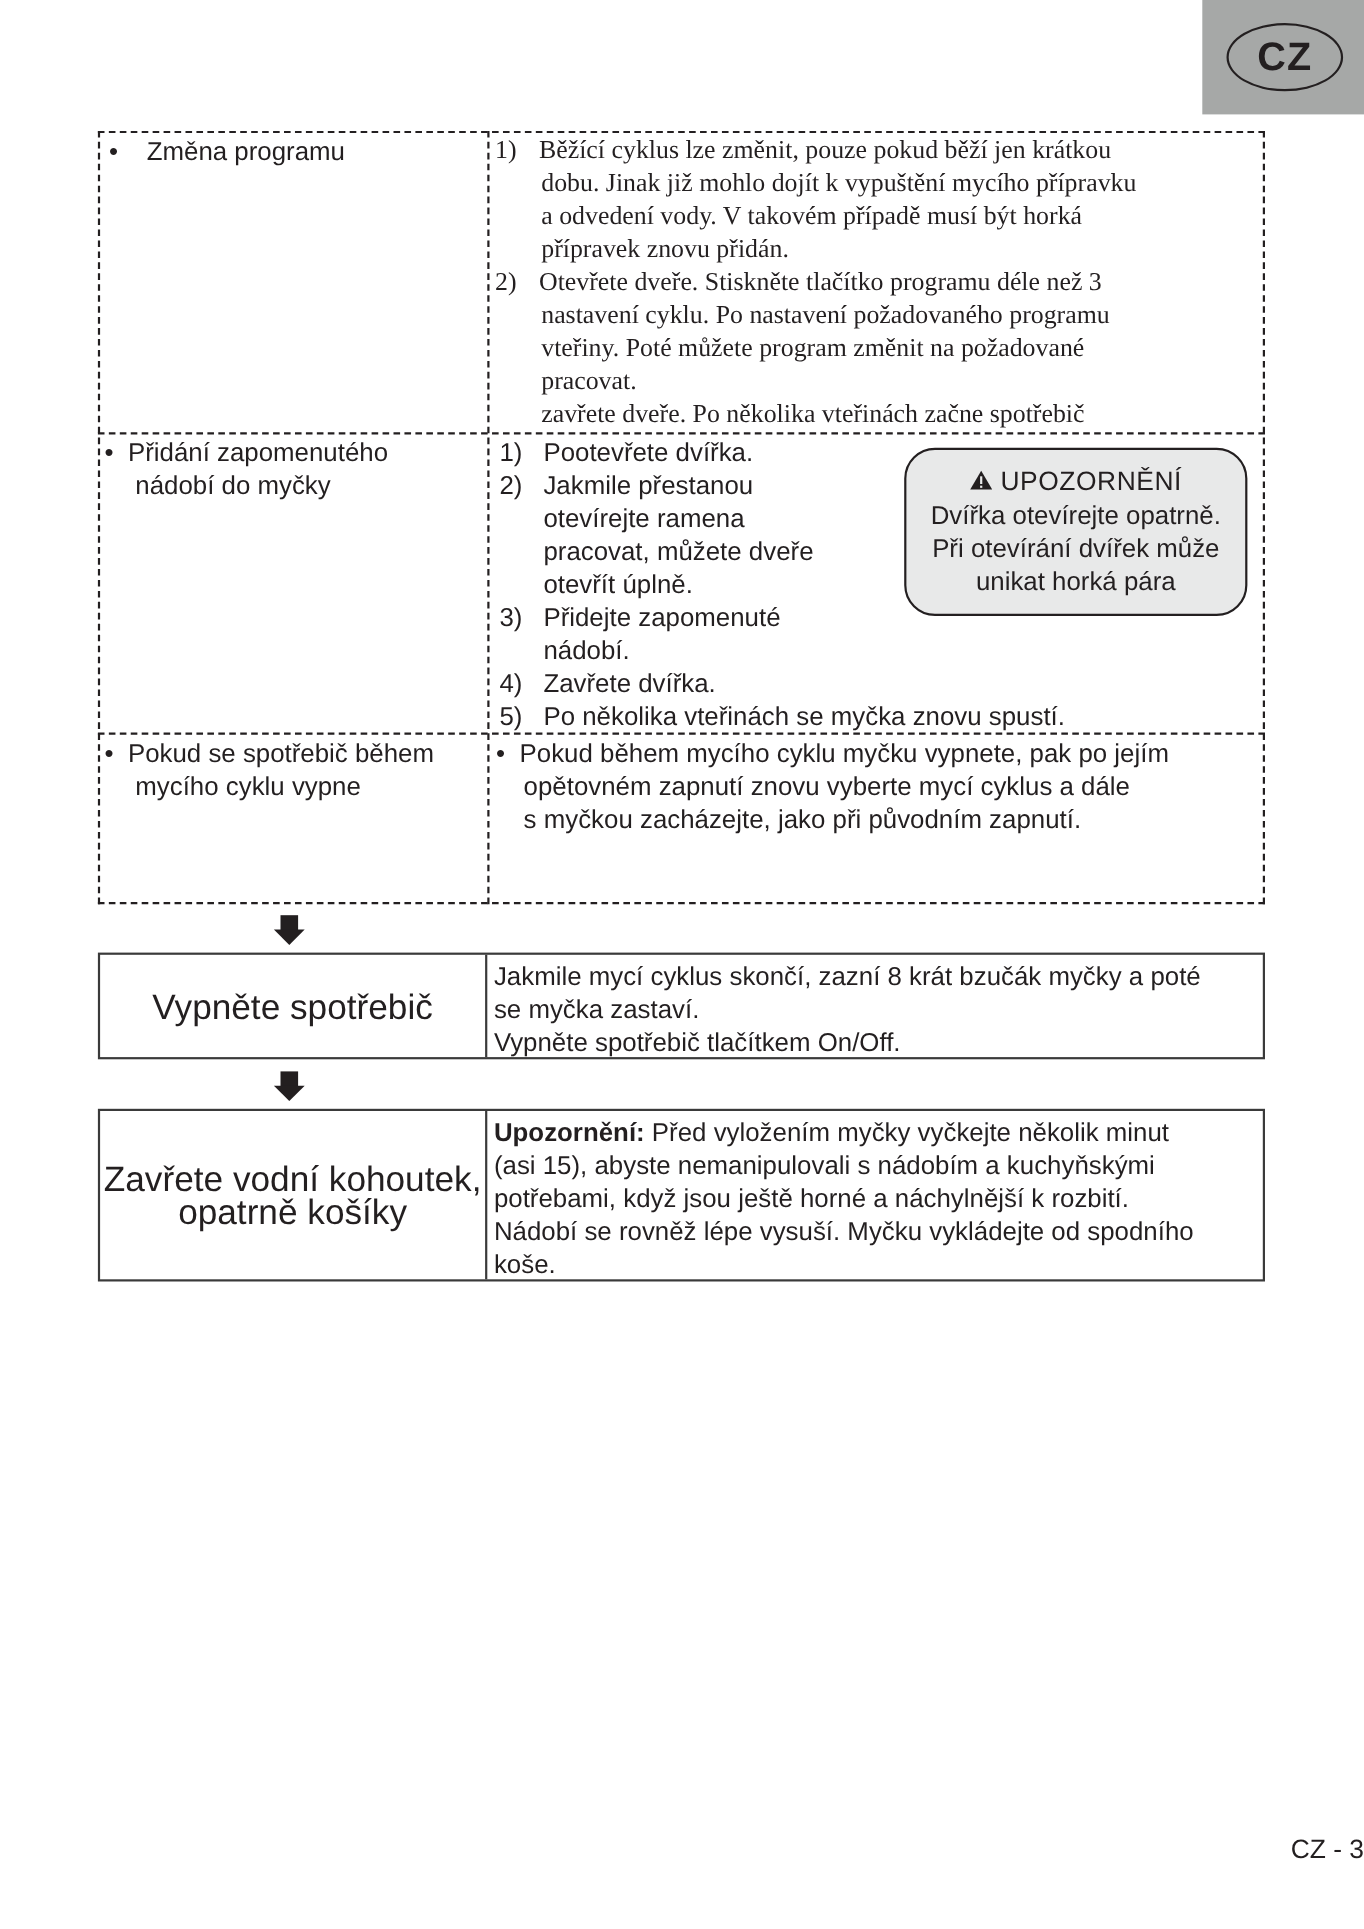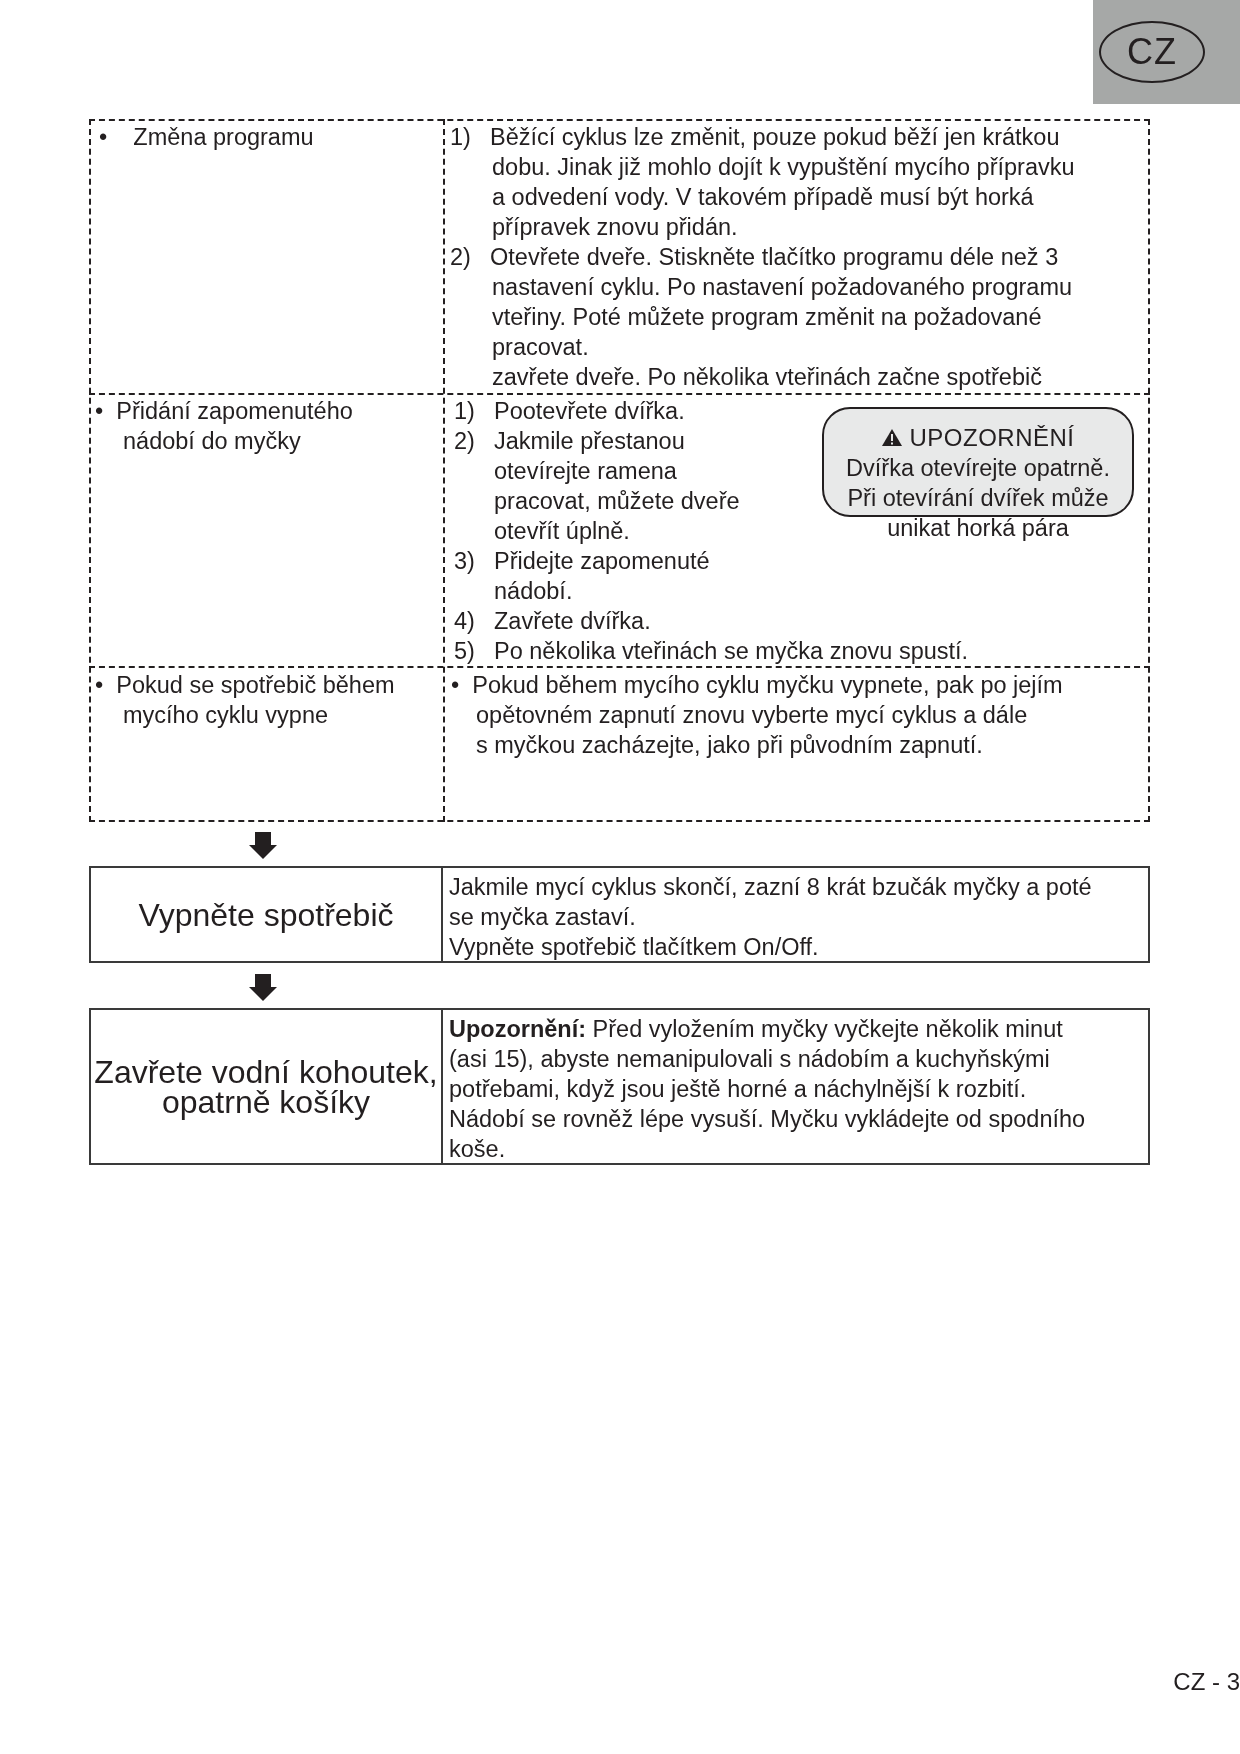--- a/index.html
+++ b/index.html
@@ -1,28 +1,28 @@
 <!DOCTYPE html>
 <html><head>
 <meta charset="utf-8">
 <style>
   html, body { margin:0; padding:0; background:#fff; }
   body { width:1240px; height:1754px; position:relative; overflow:hidden;
          font-family:"Liberation Sans", sans-serif; color:#231f20; }
   .abs { position:absolute; }
   .badge { left:1093px; top:0; width:147px; height:104px; background:#a6a8a7; }
-  .badge .oval { position:absolute; left:6px; top:21px; width:102px; height:58px;
+  .badge .oval { position:absolute; left:22px; top:21px; width:102px; height:58px;
                  border:2.5px solid #231f20; border-radius:50%; display:flex;
-                 align-items:center; justify-content:center; font-weight:normal;
+                 align-items:center; justify-content:center; font-weight:bold;
                  font-size:36px; letter-spacing:1px;text-align:right; }
   .dash-h { position:absolute; height:0; border-top:2.5px dashed #231f20; }
   .dash-v { position:absolute; width:0; border-left:2.5px dashed #231f20; }
   .txt { position:absolute; font-size:23.5px; line-height:30px; white-space:nowrap; }
   .num { display:inline-block; width:40px; }
-  .warnbox { position:absolute; left:822px; top:407px; width:312px; height:110px;
+  .warnbox { position:absolute; left:822px; top:407px; width:312px; height:153px;
              border:2.5px solid #231f20; border-radius:28px; background:#e8e9e9;
              text-align:center; font-size:23.5px; line-height:30px; box-sizing:border-box;
              padding-top:14px; }
   .warnbox .title { font-size:24px; letter-spacing:0.5px; }
   .arrow { position:absolute; width:0; height:0; }
   .arrow .stem { position:absolute; left:-8px; top:0; width:16px; height:14px; background:#231f20; }
   .arrow .head { position:absolute; left:-14px; top:13px; width:0; height:0;
                  border-left:14px solid transparent; border-right:14px solid transparent;
                  border-top:14px solid #231f20; }
   .solidbox { position:absolute; left:89px; width:1061px; border:2.5px solid #3a3a3a; box-sizing:border-box; }
@@ -46,21 +46,21 @@
   <div class="dash-h" style="left:89px; width:1061px; top:666px;"></div>
   <div class="dash-h" style="left:89px; width:1061px; top:820px;"></div>
   <div class="dash-v" style="left:89px; top:119px; height:703px;"></div>
   <div class="dash-v" style="left:443px; top:119px; height:703px;"></div>
   <div class="dash-v" style="left:1148px; top:119px; height:703px;"></div>
 </div>
 
 <div class="txt" style="left:99px; top:122px;">
   <span>•&nbsp;&nbsp;&nbsp;&nbsp;</span><span>Změna programu</span>
 </div>
-<div class="txt" style="left:450px; top:122px;">
+<div class="txt" style="left:450px; top:122px;font-family:Liberation Serif, serif;">
   <div><span class="num">1)</span><span>Běžící cyklus lze změnit, pouze pokud běží jen krátkou</span></div>
   <div style="padding-left:42px">dobu. Jinak již mohlo dojít k vypuštění mycího přípravku</div>
   <div style="padding-left:42px">a odvedení vody. V takovém případě musí být horká</div>
   <div style="padding-left:42px">přípravek znovu přidán.</div>
   <div><span class="num">2)</span><span>Otevřete dveře. Stiskněte tlačítko programu déle než 3</span></div>
   <div style="padding-left:42px">nastavení cyklu. Po nastavení požadovaného programu</div>
   <div style="padding-left:42px">vteřiny. Poté můžete program změnit na požadované</div>
   <div style="padding-left:42px">pracovat.</div>
   <div style="padding-left:42px">zavřete dveře.  Po několika vteřinách začne spotřebič</div>
 </div>

